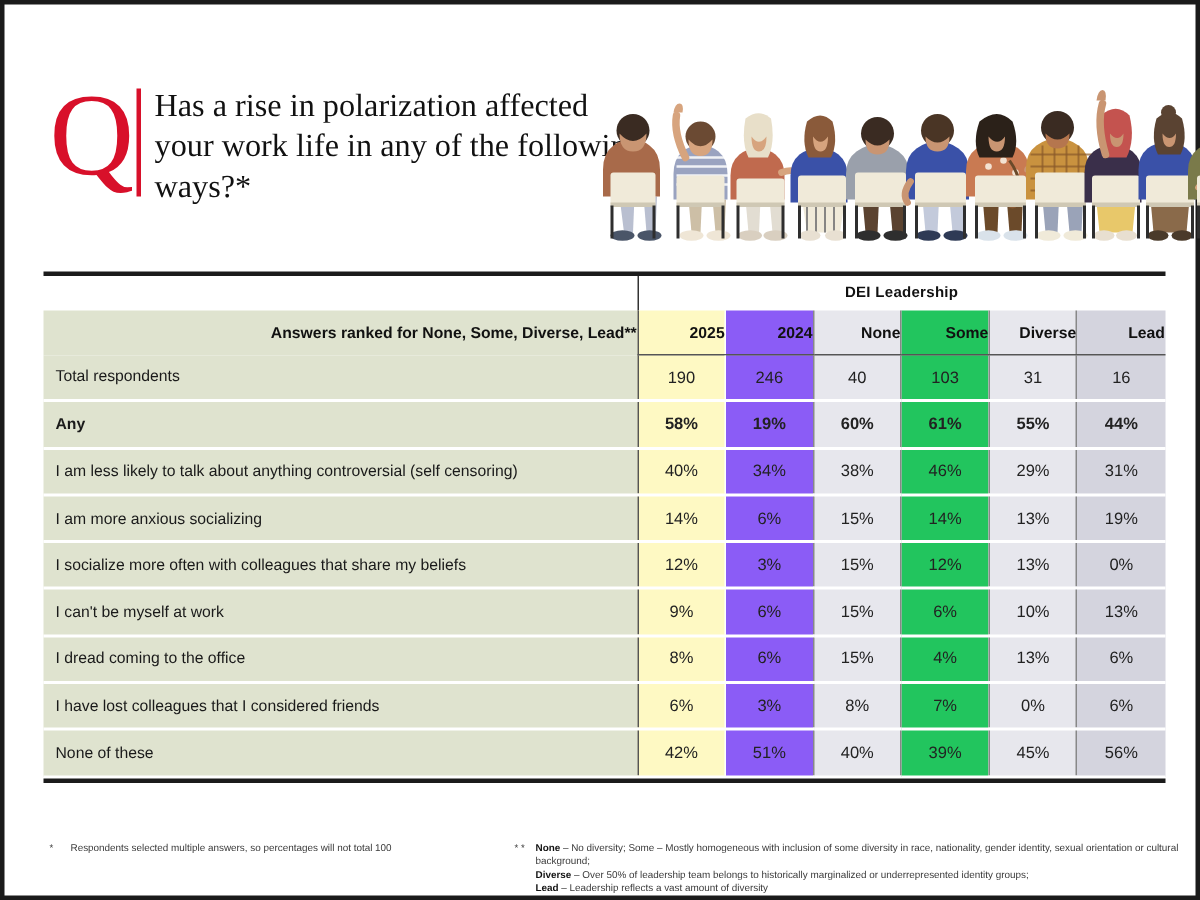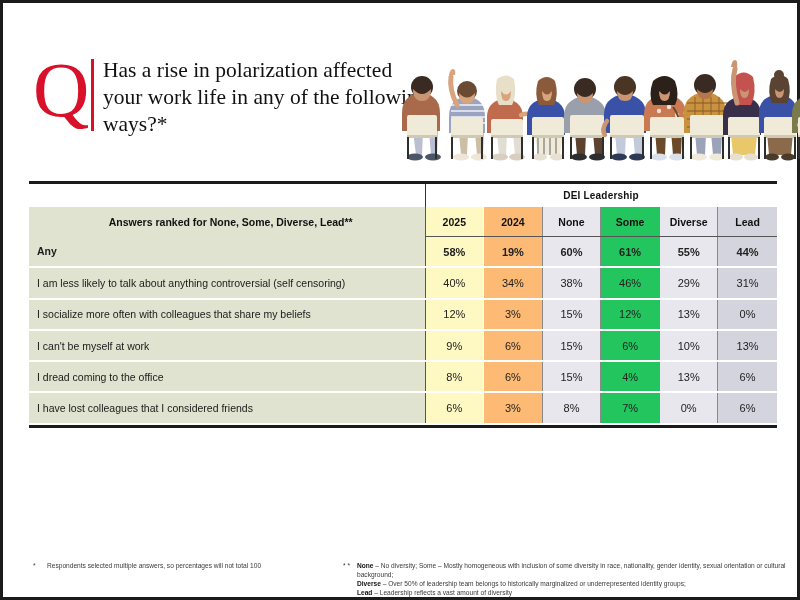--- a/index.html
+++ b/index.html
@@ -48,38 +48,38 @@
   td,th{padding:0;margin:0;border:0;}
 
   .grp-row td{height:23px;vertical-align:middle;}
   .grp-title{
     text-align:center;font-weight:bold;font-size:10px;color:#111;
     letter-spacing:.2px;
   }
   .vsep{border-left:1.5px solid #333;}
 
   .hdr-row td{
-    height:29px;vertical-align:middle;text-align:center;
+    height:29px;vertical-align:middle;text-align:right;
     font-weight:bold;font-size:10.5px;color:#111;
   }
   .hdr-label{
     text-align:left;padding-left:8px;background:#dfe3cf;
     font-weight:bold;font-size:9.5px;color:#111;
   }
 
   .d-row td{height:29.3px;vertical-align:middle;text-align:center;font-size:11px;color:#222;}
   .d-row td.lbl{
     text-align:left;padding-left:8px;background:#dfe3cf;font-size:10.5px;color:#1a1a1a;
     border-bottom:2px solid #ffffff;
   }
   .d-row.bold td{font-weight:bold;}
 
   
   .c2025{background:#fef9c3;border-left:1.5px solid #555;border-right:1px solid #fff;}
-  .c2024{background:#fdba74;border-right:1.5px solid #888;}
+  .c2024{background:#8b5cf6;border-right:1.5px solid #888;}
   .cnone{background:#e7e7ed;border-right:1.5px solid #888;}
   .csome{background:#22c55e;border-right:1.5px solid #888;}
   .cdiv {background:#e7e7ed;border-right:1.5px solid #888;}
   .clead{background:#d4d4de;}
 
   .d-row td.cell{border-bottom:2px solid #ffffff;}
   .hdr-row td.cell{border-bottom:1.5px solid #555;}
 
   
   .foot{position:absolute;left:30px;top:558px;width:740px;font-size:6.6px;color:#3a3a3a;line-height:9px;}
@@ -284,39 +284,57 @@
           </tr>
           <tr class="hdr-row">
             <td class="hdr-label">Answers ranked for None, Some, Diverse, Lead**</td>
             <td class="cell c2025">2025</td>
             <td class="cell c2024">2024</td>
             <td class="cell cnone">None</td>
             <td class="cell csome">Some</td>
             <td class="cell cdiv">Diverse</td>
             <td class="cell clead">Lead</td>
           </tr>
+          <tr class="d-row">
+            <td class="lbl">Total respondents</td>
+            <td class="cell c2025">190</td>
+            <td class="cell c2024">246</td>
+            <td class="cell cnone">40</td>
+            <td class="cell csome">103</td>
+            <td class="cell cdiv">31</td>
+            <td class="cell clead">16</td>
+          </tr>
           <tr class="d-row bold">
             <td class="lbl">Any</td>
             <td class="cell c2025">58%</td>
             <td class="cell c2024">19%</td>
             <td class="cell cnone">60%</td>
             <td class="cell csome">61%</td>
             <td class="cell cdiv">55%</td>
             <td class="cell clead">44%</td>
           </tr>
           <tr class="d-row">
             <td class="lbl">I am less likely to talk about anything controversial (self censoring)</td>
             <td class="cell c2025">40%</td>
             <td class="cell c2024">34%</td>
             <td class="cell cnone">38%</td>
             <td class="cell csome">46%</td>
             <td class="cell cdiv">29%</td>
             <td class="cell clead">31%</td>
           </tr>
           <tr class="d-row">
+            <td class="lbl">I am more anxious socializing</td>
+            <td class="cell c2025">14%</td>
+            <td class="cell c2024">6%</td>
+            <td class="cell cnone">15%</td>
+            <td class="cell csome">14%</td>
+            <td class="cell cdiv">13%</td>
+            <td class="cell clead">19%</td>
+          </tr>
+          <tr class="d-row">
             <td class="lbl">I socialize more often with colleagues that share my beliefs</td>
             <td class="cell c2025">12%</td>
             <td class="cell c2024">3%</td>
             <td class="cell cnone">15%</td>
             <td class="cell csome">12%</td>
             <td class="cell cdiv">13%</td>
             <td class="cell clead">0%</td>
           </tr>
           <tr class="d-row">
             <td class="lbl">I can't be myself at work</td>
@@ -337,20 +355,29 @@
             <td class="cell clead">6%</td>
           </tr>
           <tr class="d-row">
             <td class="lbl">I have lost colleagues that I considered friends</td>
             <td class="cell c2025">6%</td>
             <td class="cell c2024">3%</td>
             <td class="cell cnone">8%</td>
             <td class="cell csome">7%</td>
             <td class="cell cdiv">0%</td>
             <td class="cell clead">6%</td>
+          </tr>
+          <tr class="d-row">
+            <td class="lbl">None of these</td>
+            <td class="cell c2025">42%</td>
+            <td class="cell c2024">51%</td>
+            <td class="cell cnone">40%</td>
+            <td class="cell csome">39%</td>
+            <td class="cell cdiv">45%</td>
+            <td class="cell clead">56%</td>
           </tr>
         </tbody>
     </table>
     <div class="rule-bot"></div>
   </div>
 
   <div class="foot">
     <div class="foot-l">
       <span class="fn-star">*</span><span class="fn-body">Respondents selected multiple answers, so percentages will not  total 100</span>
     </div>

